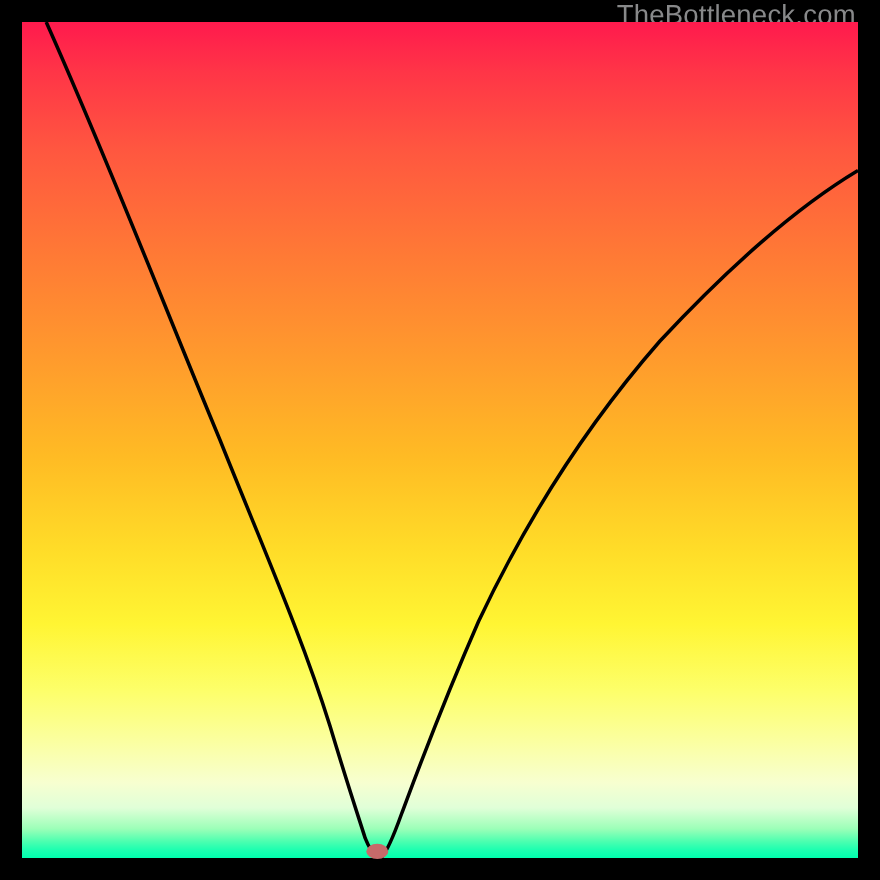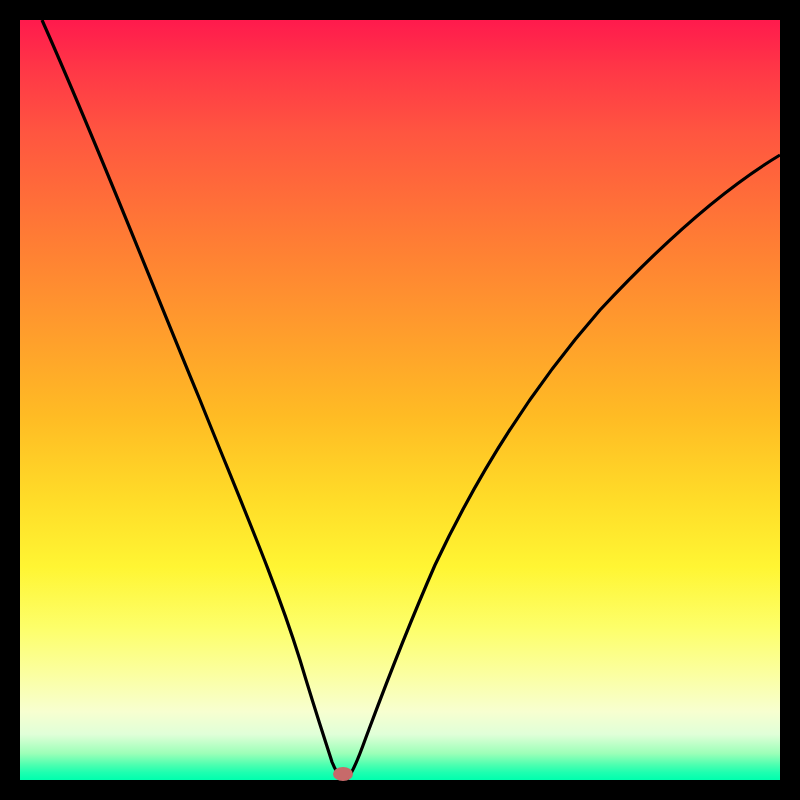--- a/index.html
+++ b/index.html
@@ -61,20 +61,21 @@
     width: 20px;
     height: 14px;
     background: #c76a6a;
     border-radius: 50%;
   }
 </style>
 </head>
 <body>
 
 <div class="chart-container">
+  <div class="watermark">TheBottleneck.com</div>
   <div class="plot-area">
     <svg class="curve-svg" viewBox="0 0 760 760" preserveAspectRatio="none">
       <path d="M 22 0
                C 80 130, 130 260, 180 380
                C 220 480, 255 560, 280 640
                C 295 690, 305 720, 312 742
                C 316 752, 319 756, 322 758
                L 326 760
                C 330 757, 336 745, 345 720
                C 360 680, 380 625, 415 545

